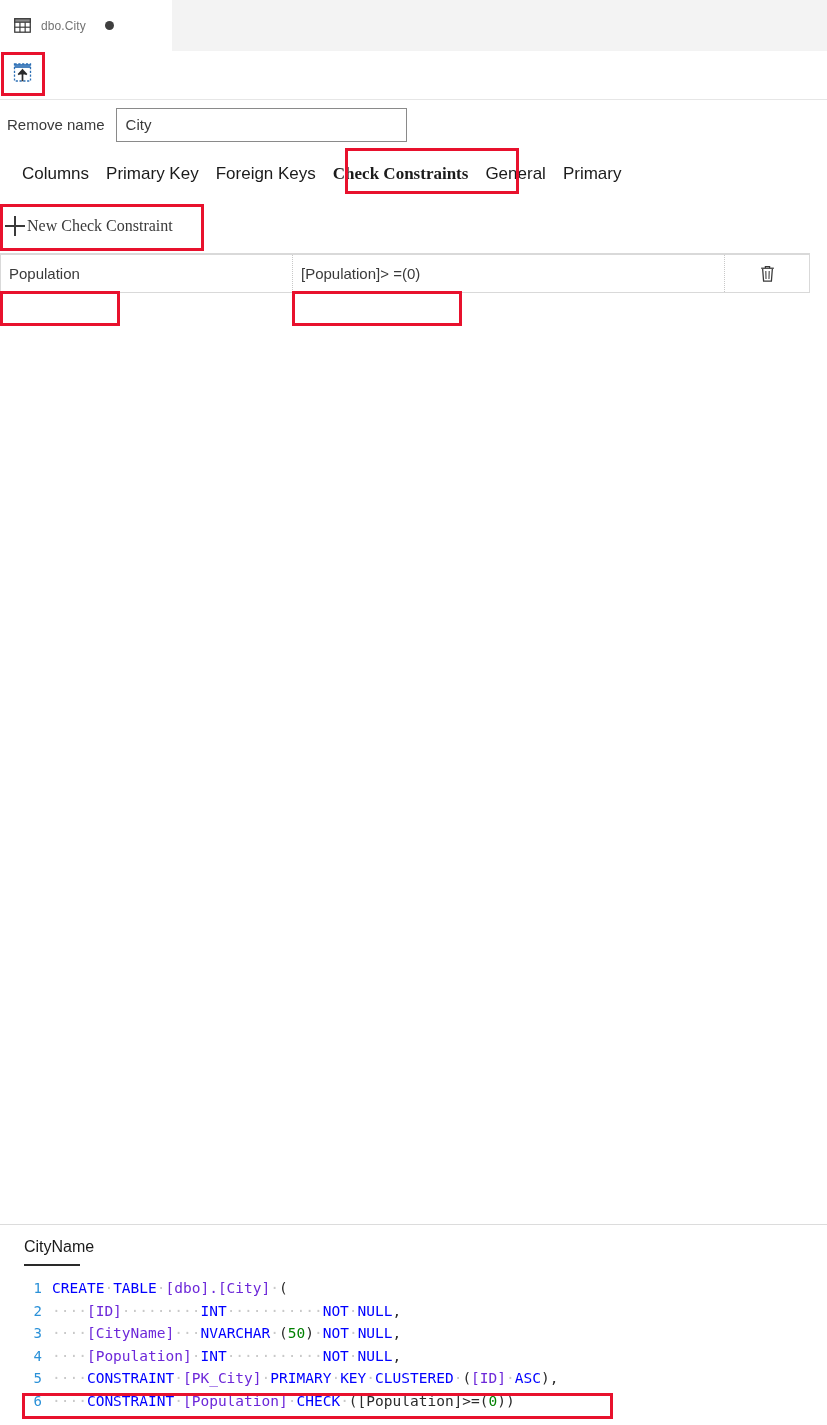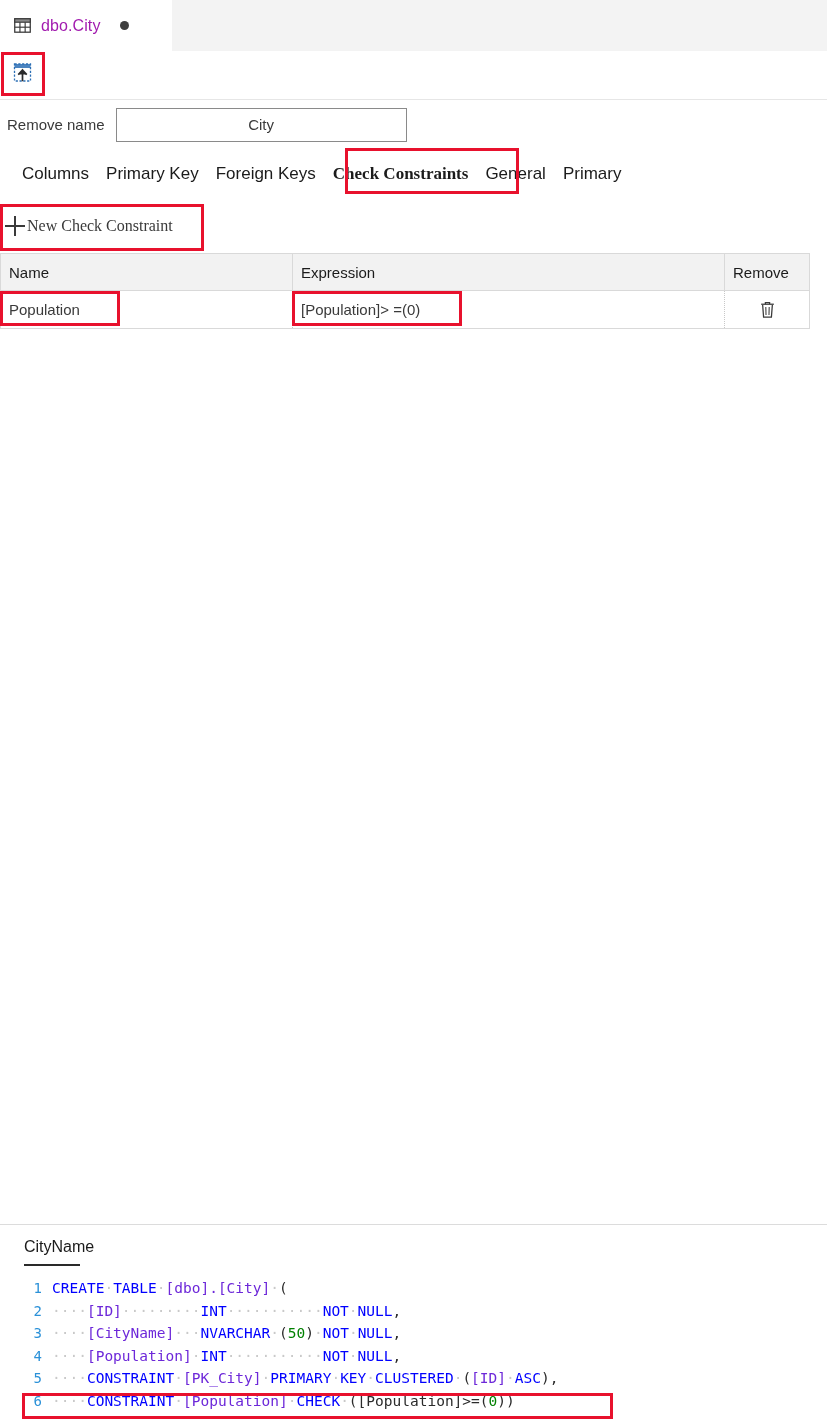--- a/index.html
+++ b/index.html
@@ -22,21 +22,21 @@
   }
   .editor-tab {
     width: 172px; height: 51px;
     background: #ffffff;
     display: flex; align-items: center;
     padding-left: 14px;
     gap: 10px;
   }
   .tab-grid-icon { width: 17px; height: 17px; flex: 0 0 auto; display: block; }
   .tab-title {
-    font-size: 16px; color: #a21caf; letter-spacing: .1px;
+    font-size: 12px; color: #737373; letter-spacing: .1px;
     white-space: nowrap;
   }
   .tab-dirty {
     width: 9px; height: 9px; border-radius: 50%;
     background: #3f3f3f; margin-left: 9px; flex: 0 0 auto;
   }
 
   
   .toolbar {
     position: absolute; left: 0; top: 51px;
@@ -69,21 +69,20 @@
     white-space: nowrap;
   }
   .tablename-input {
     width: 291px; height: 34px;
     border: 1px solid #8a8a8a;
     background: #ffffff;
     font-family: "Liberation Sans", sans-serif;
     font-size: 15px; color: #3a3a3a;
     padding: 0 9px;
     outline: none;
-    text-align: center;
   }
 
   
   .tabs {
     position: absolute; left: 0; top: 155px;
     width: 827px; height: 38px;
     display: flex; align-items: center;
   }
   .tab-item {
     font-size: 17px; color: #1b1b1b;
@@ -277,25 +276,20 @@
 
 <div class="newbtn-wrap">
   <button class="newbtn">
     <span class="plus-icon"></span>
     <span>New Check Constraint</span>
   </button>
 </div>
 <div class="hl-newbtn"></div>
 
 <div class="grid">
-  <div class="grid-head">
-    <div class="cell col-name">Name</div>
-    <div class="cell col-expr">Expression</div>
-    <div class="cell col-remove">Remove</div>
-  </div>
   <div class="grid-row">
     <div class="cell col-name">Population</div>
     <div class="cell col-expr">[Population]&gt; =(0)</div>
     <div class="cell col-remove">
       <svg class="trash-icon" viewBox="0 0 16 18">
         <path d="M2 4 H14" stroke="#3a3a3a" stroke-width="1.2" fill="none"></path>
         <path d="M6 4 V2.4 H10 V4" stroke="#3a3a3a" stroke-width="1.2" fill="none"></path>
         <path d="M3.4 4.6 L4.3 16.2 H11.7 L12.6 4.6" stroke="#3a3a3a" stroke-width="1.2" fill="none"></path>
         <line x1="6.4" y1="6.6" x2="6.6" y2="14.2" stroke="#3a3a3a" stroke-width="1"></line>
         <line x1="9.6" y1="6.6" x2="9.4" y2="14.2" stroke="#3a3a3a" stroke-width="1"></line>

